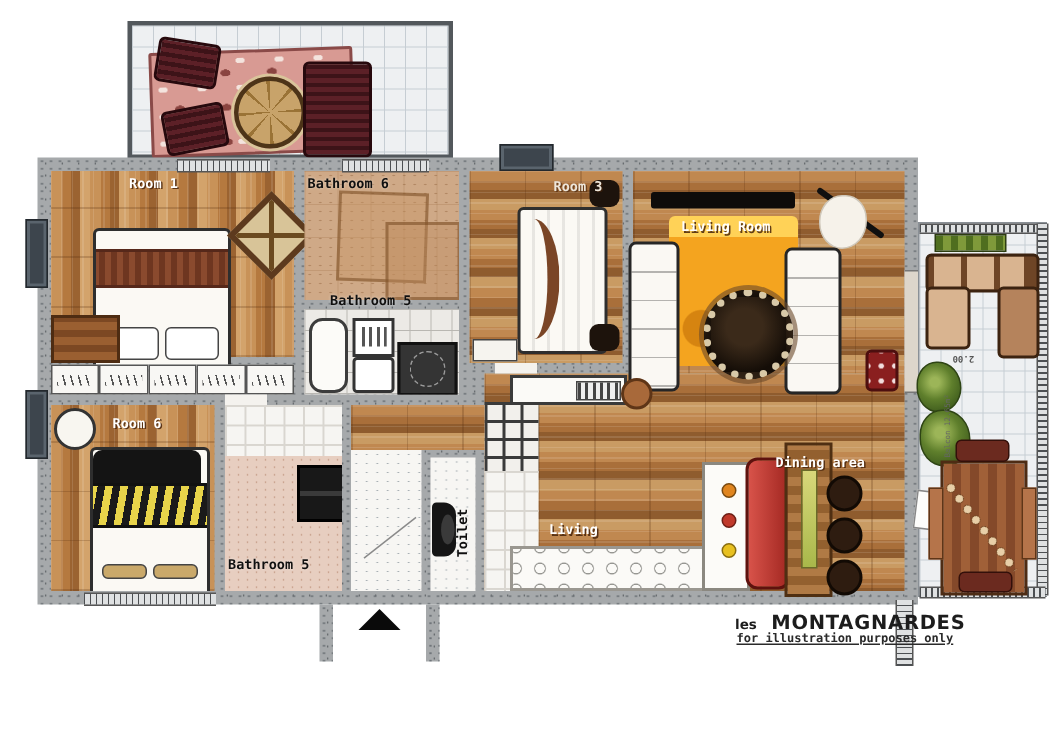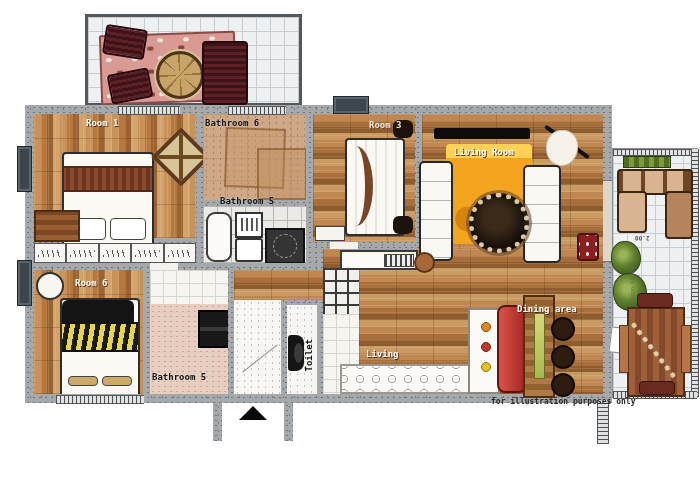--- a/index.html
+++ b/index.html
@@ -229,15 +229,19 @@
   <div class="lbl light" style="left:86px;top:118px;">Room 1</div>
   <div class="lbl dark" style="left:205px;top:118px;">Bathroom 6</div>
   <div class="lbl dark" style="left:220px;top:196px;">Bathroom 5</div>
   <div class="lbl faint" style="left:346px;top:120px;">Room 3</div>
   <div class="lbl light" style="left:454px;top:147px;text-align:right;">Living Room</div>
   <div class="lbl light" style="left:75px;top:278px;">Room 6</div>
   <div class="lbl dark" style="left:152px;top:372px;">Bathroom 5</div>
   <div class="lbl light" style="left:366px;top:349px;">Living</div>
   <div class="lbl light" style="left:517px;top:304px;">Dining area</div>
 
-  <div class="abs" style="left:491px;top:397px;font:bold 8px 'DejaVu Sans Mono','Liberation Mono',monospace;color:#2a2a2a;">for illustration purposes only</div>
+  <div class="abs" style="left:490px;top:404px;">
+    <span style="font-family:'DejaVu Sans','Liberation Sans',sans-serif;font-weight:bold;font-size:9px;color:#1c1c1c;">les</span>
+    <span style="font-family:'DejaVu Sans','Liberation Sans',sans-serif;font-weight:bold;font-size:13px;letter-spacing:.5px;color:#1c1c1c;">MONTAGNARDES</span>
+  </div>
+  <div class="abs" style="left:491px;top:421px;font:bold 8px 'DejaVu Sans Mono','Liberation Mono',monospace;color:#2a2a2a;text-decoration:underline;">for illustration purposes only</div>
 
 </div>
 
 </body></html>

